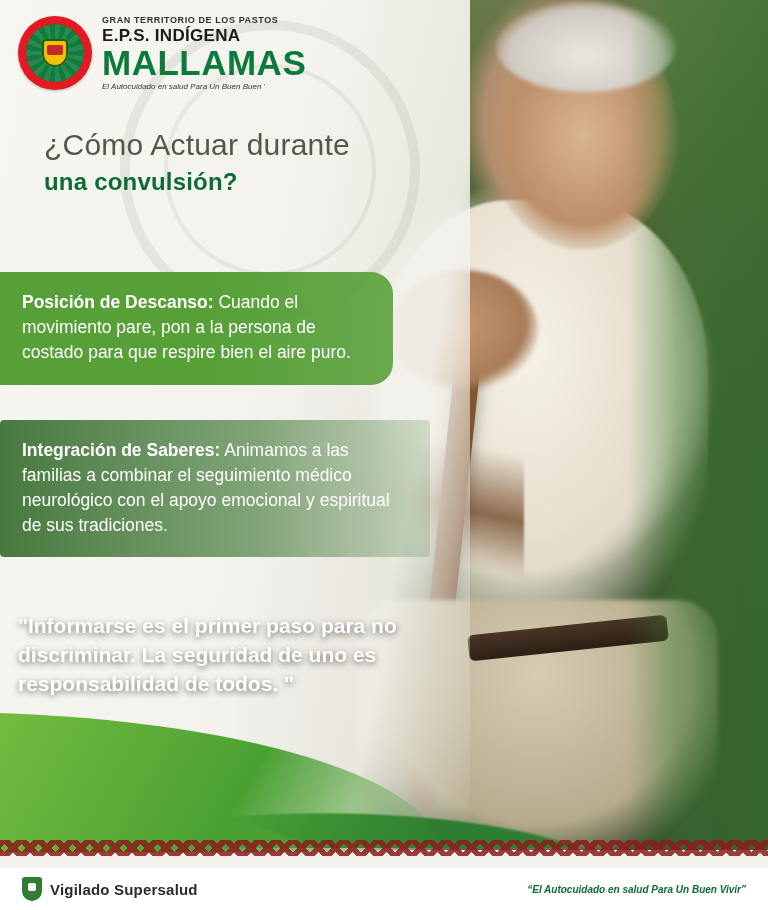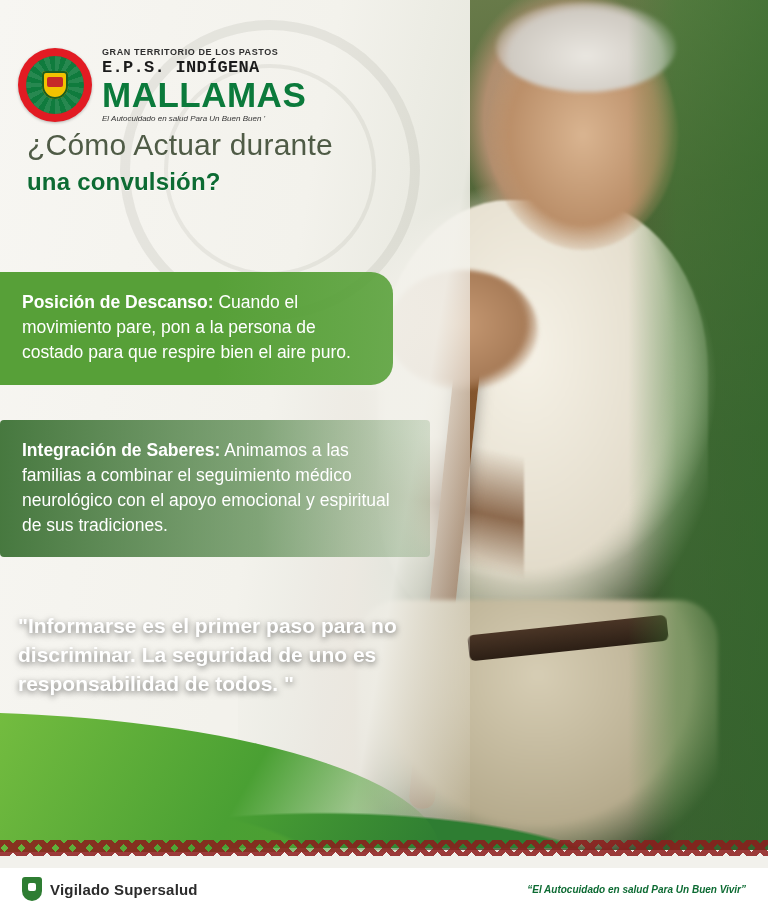--- a/index.html
+++ b/index.html
@@ -129,21 +129,20 @@
     border-radius: 50%;
   }
 
   
   .logo-row {
     position: absolute;
     left: 18px; top: 14px;
     display: flex;
     align-items: center;
     gap: 10px;
-    margin-top: 32px;
   }
   .seal {
     position: relative;
     width: 74px; height: 74px;
     border-radius: 50%;
     background: #e21b23;
     display: flex; align-items: center; justify-content: center;
     box-shadow: 0 1px 3px rgba(0,0,0,.25);
   }
   .seal .inner {
@@ -177,33 +176,33 @@
     left: 5px; top: 6px;
     width: 16px; height: 10px;
     background: #c62828;
     border-radius: 2px;
   }
   .logo-text { line-height: 1; padding-top: 2px; }
   .logo-l1 {
     font-size: 9px; letter-spacing: .6px; color: #2f2f2f; font-weight: 700;
   }
   .logo-l2 {
-    font-size: 17px; font-weight: 700; color: #1b1b1b; letter-spacing: .3px; margin-top: 2px; font-family: Liberation Mono, monospace;
+    font-size: 17px; font-weight: 700; color: #1b1b1b; letter-spacing: .3px; margin-top: 2px;
   }
   .logo-l3 {
     font-size: 35px; font-weight: 800; color: #0b7a3b; letter-spacing: .5px; margin-top: 1px;
   }
   .logo-l4 {
     font-size: 8px; color: #333; font-style: italic; margin-top: 3px;
   }
 
   
   .headline {
     position: absolute;
-    left: 27px; top: 128px;
+    left: 44px; top: 128px;
     width: 420px;
   }
   .headline .h1 {
     font-size: 30px;
     color: #4f5b46;
     font-weight: 400;
     letter-spacing: .2px;
   }
   .headline .h2 {
     font-size: 24px;

